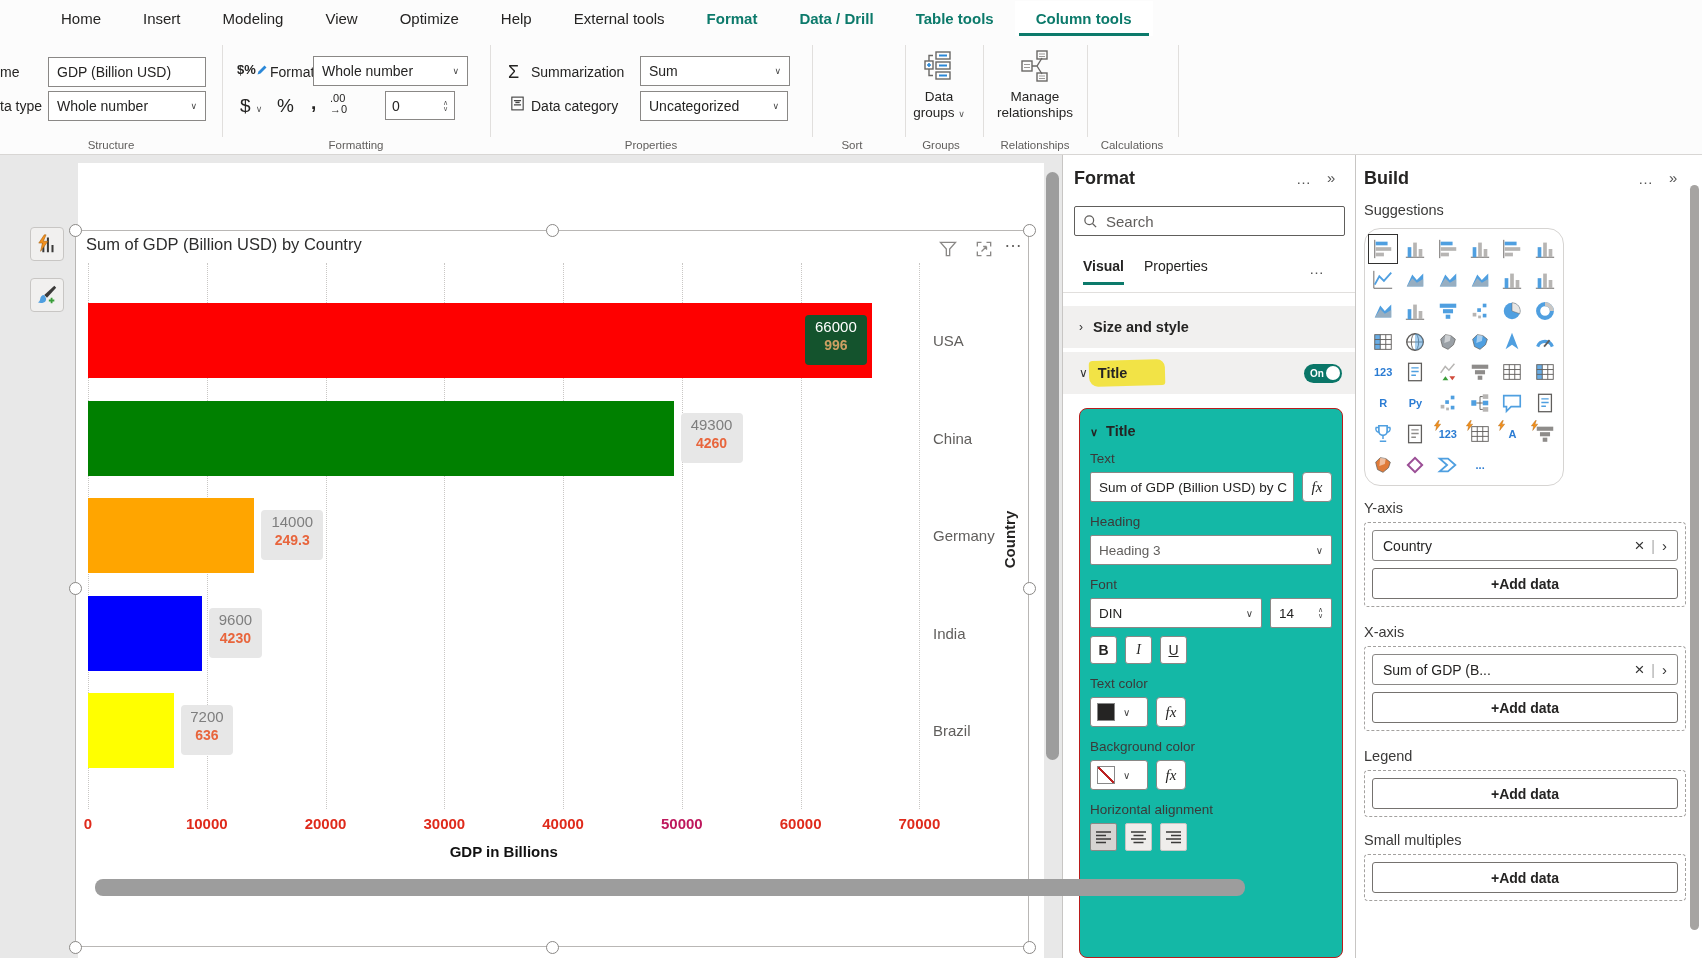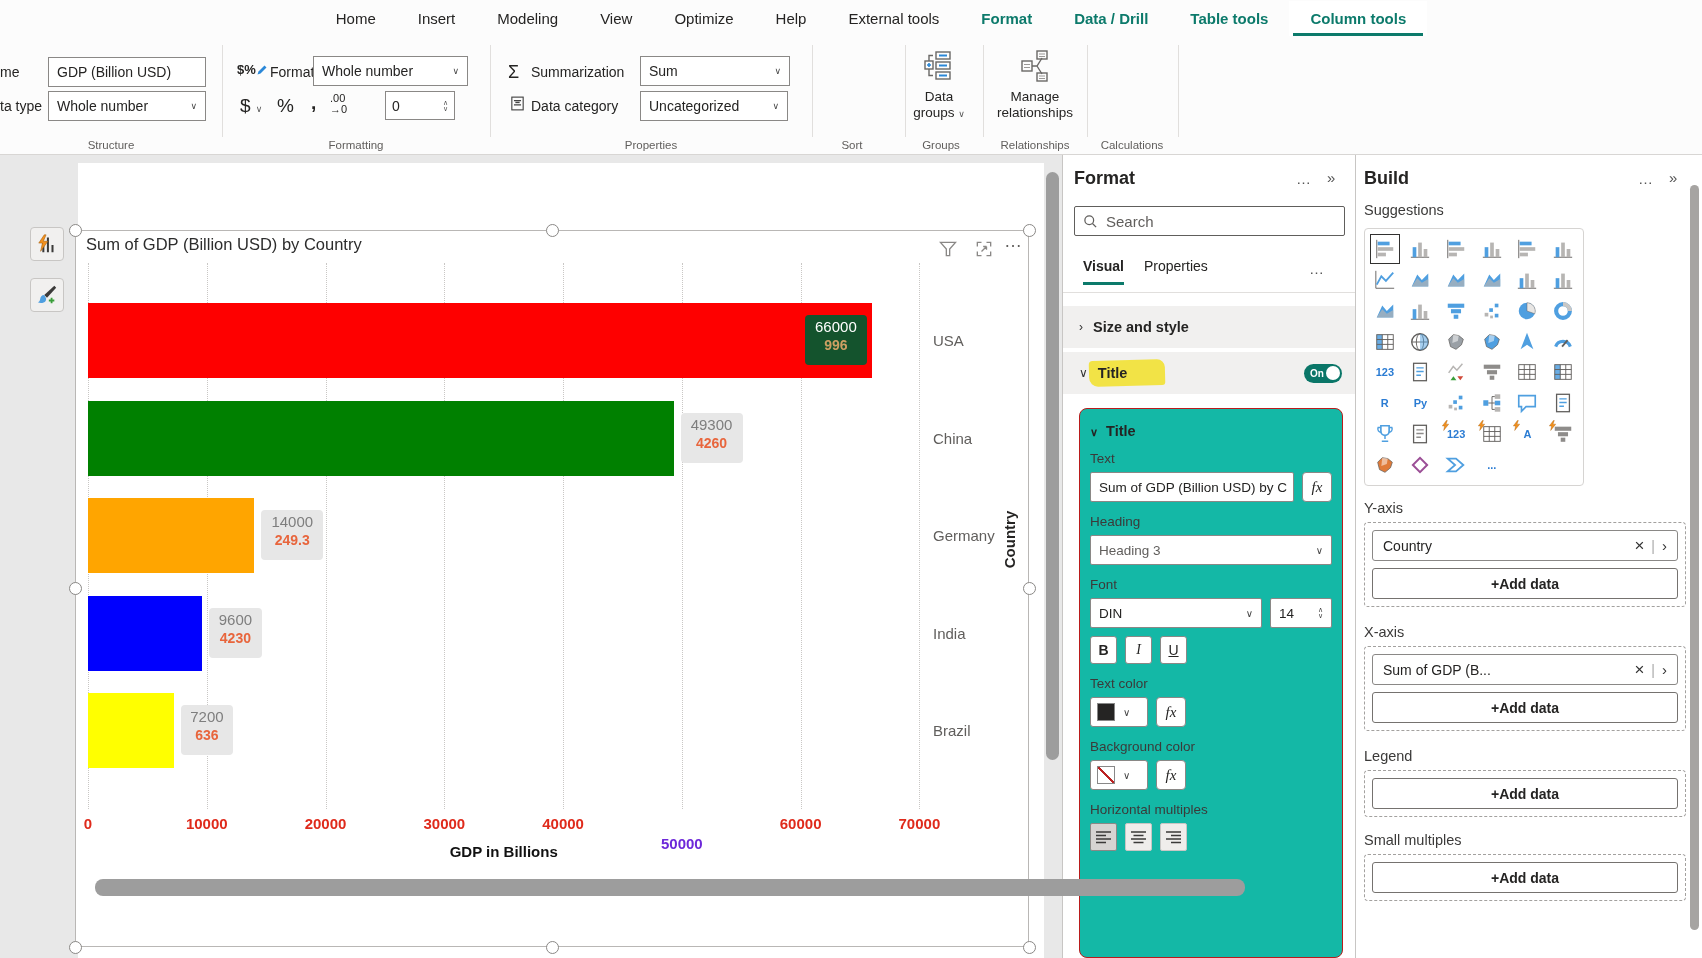--- a/index.html
+++ b/index.html
@@ -5,21 +5,21 @@
   * { margin:0; padding:0; box-sizing:border-box; }
   html,body { background:#cfcfcf; }
   #root{
     position:relative; width:1702px; height:958px; overflow:hidden;
     background:#ffffff; font-family:"Liberation Sans", sans-serif; color:#252423;
   }
   .abs{ position:absolute; }
 
   
   #menu-bar{ position:absolute; left:0; top:0; width:1702px; height:37px; background:#fcfcfc;
-    display:flex; align-items:center; padding-left:40px;justify-content:center; }
+    display:flex; align-items:center; padding-left:40px; }
   .mi{ font-size:15px; padding:9px 21px 9px 21px; color:#252423; cursor:pointer; position:relative; }
   .mi-ctx{ color:#0c7a6b; font-weight:700; }
   .mi-active{ background:#ffffff; }
   .mi-active::after{ content:""; position:absolute; left:4px; right:4px; bottom:0; height:3px; background:#0c7a6b; }
 
   
   #ribbon{ position:absolute; left:0; top:37px; width:1702px; height:118px; background:#fcfcfc;
     border-bottom:1px solid #d8d6d4; font-size:14px; }
   .rdiv{ position:absolute; top:8px; height:92px; width:1px; background:#e1dfdd; }
   .rcap{ position:absolute; top:102px; font-size:11.5px; color:#605e5c; text-align:center; }
@@ -92,22 +92,22 @@
     display:flex; align-items:center; justify-content:center; cursor:pointer; }
   .swatchbox{ width:58px; height:30px; border:1px solid #8a8886; border-radius:3px; display:flex; align-items:center;
     padding:0 6px; gap:8px; cursor:pointer; background:#fff; }
   .sw{ width:18px; height:18px; border:1px solid #888; }
   .alignbtn{ width:27px; height:28px; border:1px solid #c8c6c4; background:#efedeb; border-radius:2px;
     display:flex; align-items:center; justify-content:center; cursor:pointer; }
   .alignbtn.sel{ background:#d6d4d2; border-color:#8a8886; }
 
   
   #build-panel{ left:1355px; width:347px; border-left:1px solid #c8c6c4; }
-  #sugg-grid{ position:absolute; left:8px; top:73px; width:220px; height:258px; border:1px solid #d6d4d2;
-    border-radius:4px; display:grid; grid-template-columns:repeat(6,1fr); align-content:space-evenly; justify-items:center; padding:2px; }
+  #sugg-grid{ position:absolute; left:8px; top:73px; width:200px; height:258px; border:1px solid #d6d4d2;
+    border-radius:16px; display:grid; grid-template-columns:repeat(6,1fr); align-content:space-evenly; justify-items:center; padding:2px; }
   .sg{ width:26px; height:26px; display:flex; align-items:center; justify-content:center; position:relative; cursor:pointer;
     --a:#4f9fe0; --b:#b7b5b3; --s:#605e5c; }
   .sg.sel{ outline:1px solid #323130; outline-offset:1px; }
   .sg svg{ width:22px; height:22px; }
   .sgt{ font-size:11px; font-weight:700; color:#2b7cd3; }
   .sg .bolt{ position:absolute; left:-3px; top:-2px; width:11px; height:13px; }
   .bp-lab{ position:absolute; left:8px; font-size:14.5px; color:#3b3a39; }
   .well{ position:absolute; left:8px; width:322px; border:1px dashed #a3a19f; border-radius:4px; padding:7px; background:#fff; }
   .pill{ height:31px; border:1px solid #8a8886; border-radius:3px; display:flex; align-items:center;
     padding:0 10px; font-size:14px; color:#252423; background:#fff; margin-bottom:7px; }
@@ -371,21 +371,21 @@
           <div class="tick-label" style="left: 12px; top: 584px; color: rgb(223, 42, 27);">0</div>
           <div class="gridline" style="left: 130.771px; top: 32px; height: 546px;"></div>
           <div class="tick-label" style="left: 130.771px; top: 584px; color: rgb(223, 42, 27);">10000</div>
           <div class="gridline" style="left: 249.543px; top: 32px; height: 546px;"></div>
           <div class="tick-label" style="left: 249.543px; top: 584px; color: rgb(223, 42, 27);">20000</div>
           <div class="gridline" style="left: 368.314px; top: 32px; height: 546px;"></div>
           <div class="tick-label" style="left: 368.314px; top: 584px; color: rgb(223, 42, 27);">30000</div>
           <div class="gridline" style="left: 487.086px; top: 32px; height: 546px;"></div>
           <div class="tick-label" style="left: 487.086px; top: 584px; color: rgb(223, 42, 27);">40000</div>
           <div class="gridline" style="left: 605.857px; top: 32px; height: 546px;"></div>
-          <div class="tick-label" style="left: 605.857px; top: 584px; color: #6d28d9; margin-top: 20px;">50000</div>
+          <div class="tick-label" style="left: 605.857px; top: 584px; color: #be185d;">50000</div>
           <div class="gridline" style="left: 724.629px; top: 32px; height: 546px;"></div>
           <div class="tick-label" style="left: 724.629px; top: 584px; color: rgb(223, 42, 27);">60000</div>
           <div class="gridline" style="left: 843.4px; top: 32px; height: 546px;"></div>
           <div class="tick-label" style="left: 843.4px; top: 584px; color: rgb(223, 42, 27);">70000</div>
           <div class="bar" style="left: 12px; top: 72px; width: 783.891px; height: 75px; background: rgb(254, 0, 0);"></div>
           <div class="dlabel" style="top: 84px; width: 62px; height: 50px; left: 728.891px; background: #14532d;">
             <span class="v1" style="color: rgb(255, 255, 255);">66000</span>
             <span class="v2" style="color: rgb(205, 160, 99);">996</span>
           </div>
           <div class="cat-label" style="left: 857px; top: 101px;">USA</div>
@@ -512,21 +512,21 @@
 
       <div class="fp-lab">Background color</div>
       <div class="row">
         <div class="swatchbox">
           <span class="sw" style="background:linear-gradient(to top right,#fff 46%,#b22 46%,#b22 54%,#fff 54%)"></span>
           <span style="font-size:10px;color:#444">∨</span>
         </div>
         <div class="fxbtn">fx</div>
       </div>
 
-      <div class="fp-lab">Horizontal multiples</div>
+      <div class="fp-lab">Horizontal alignment</div>
       <div class="row">
         <div class="alignbtn sel">
           <svg width="15" height="13" viewBox="0 0 15 13">
               <path d="M0 1h15M0 4.5h10M0 8h15M0 11.5h10" stroke="#3b3a39" stroke-width="1.4"></path>
             </svg>
         </div>
         <div class="alignbtn">
           <svg width="15" height="13" viewBox="0 0 15 13">
               <path d="M0 1h15M2.5 4.5h10M0 8h15M2.5 11.5h10" stroke="#3b3a39" stroke-width="1.4"></path>
             </svg>

